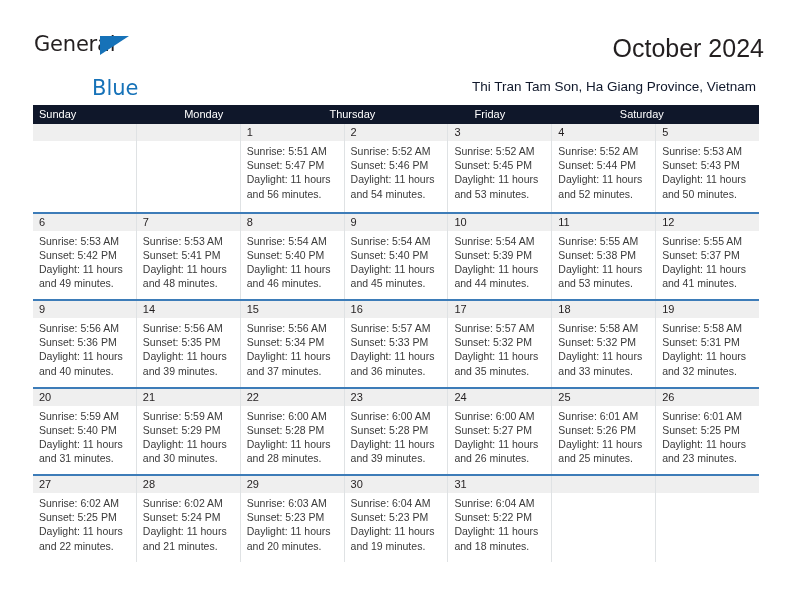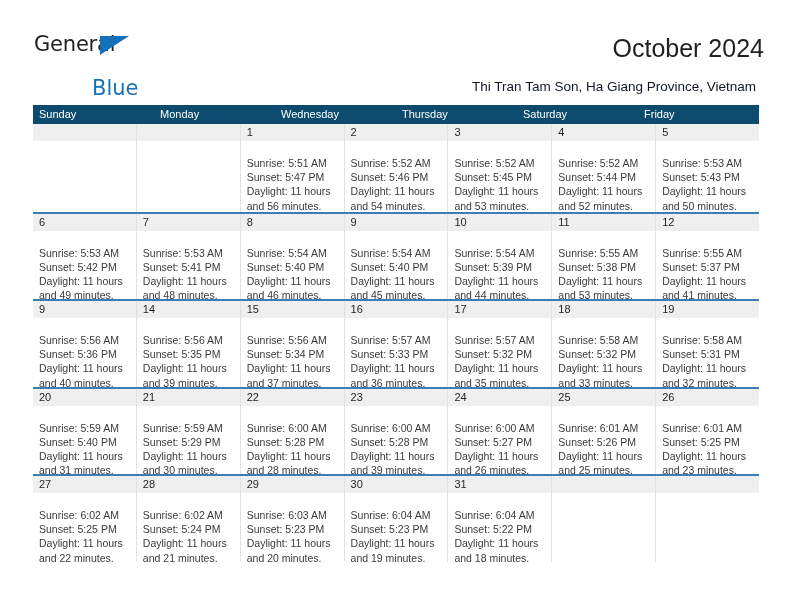--- a/index.html
+++ b/index.html
@@ -86,21 +86,21 @@
 
   
   .calendar {
     position: absolute;
     left: 33px;
     top: 105px;
     width: 726px;
   }
   .dow-row {
     display: flex;
-    background: #0c4a6e;
+    background: #0f172a;
     height: 19px;
   }
   .dow {
     flex: 1 1 0;
     color: #ffffff;
     font-size: 11px;
     line-height: 19px;
     padding-left: 6px;
     box-sizing: border-box;
     white-space: nowrap;
@@ -134,21 +134,20 @@
     line-height: 17px;
     padding-left: 6px;
     color: #231f20;
     box-sizing: border-box;
   }
   .cell.empty .datenum {
     color: transparent;
   }
   .cell .lines {
     padding: 3px 5px 0 6px;
-    margin-top: 12px;
   }
   .cell .lines div {
     font-size: 10.5px;
     line-height: 14.2px;
     color: #3a3a3a;
     white-space: nowrap;
   }
 </style>
 </head>
 <body>
@@ -165,24 +164,23 @@
 
     <div class="title">October 2024</div>
     <div class="subtitle">Thi Tran Tam Son, Ha Giang Province, Vietnam</div>
   </div>
 
   <div class="calendar">
 
     <div class="dow-row">
       <div class="dow">Sunday</div>
       <div class="dow">Monday</div>
-      <div class="dow">Wednesday</div>
       <div class="dow">Thursday</div>
+      <div class="dow">Friday</div>
       <div class="dow">Saturday</div>
-      <div class="dow">Friday</div>
     </div>
 
     <div id="weeks-container">
         <div class="week">
           <div class="cell empty">
             <span class="datenum"></span>
           </div>
           <div class="cell empty">
             <span class="datenum"></span>
           </div>

